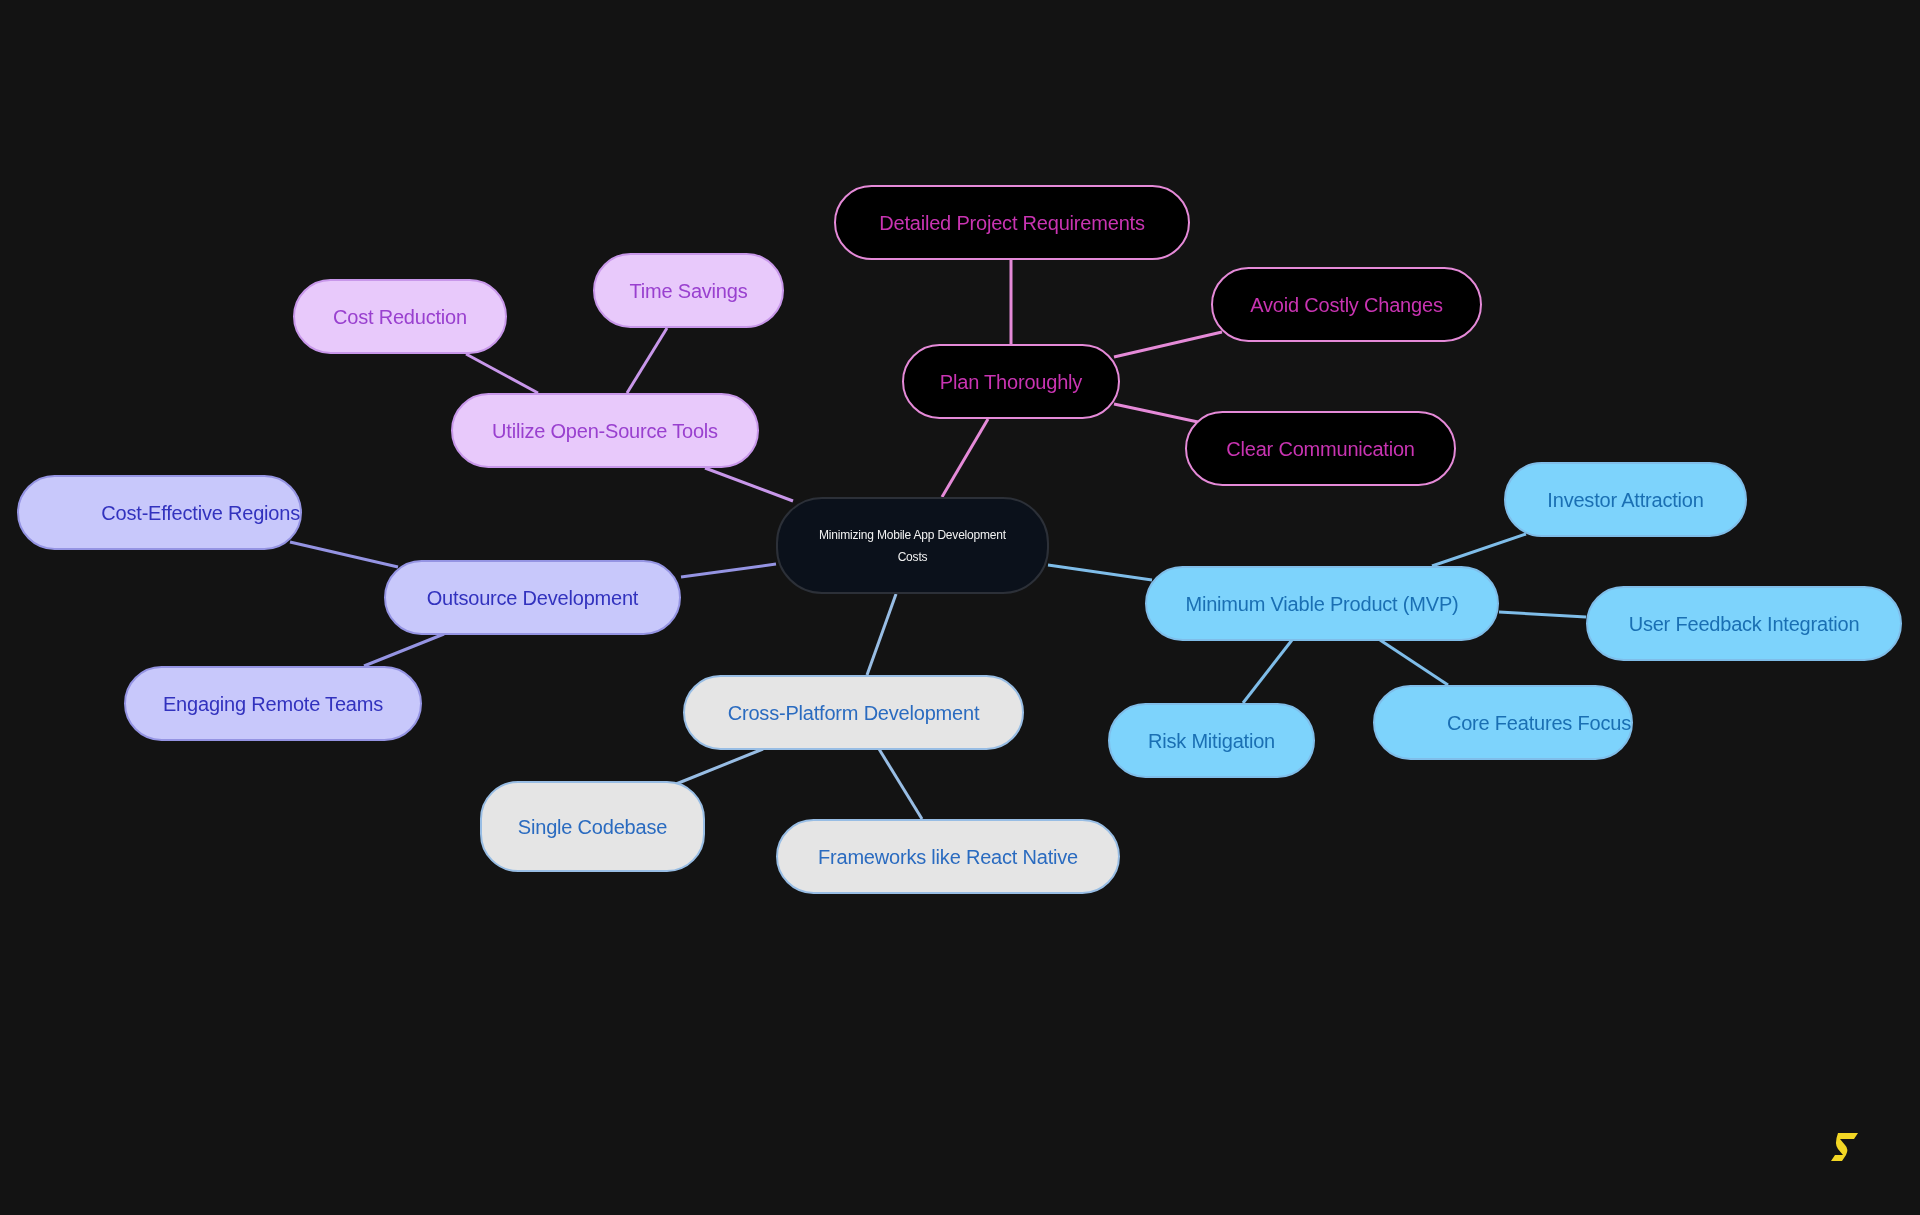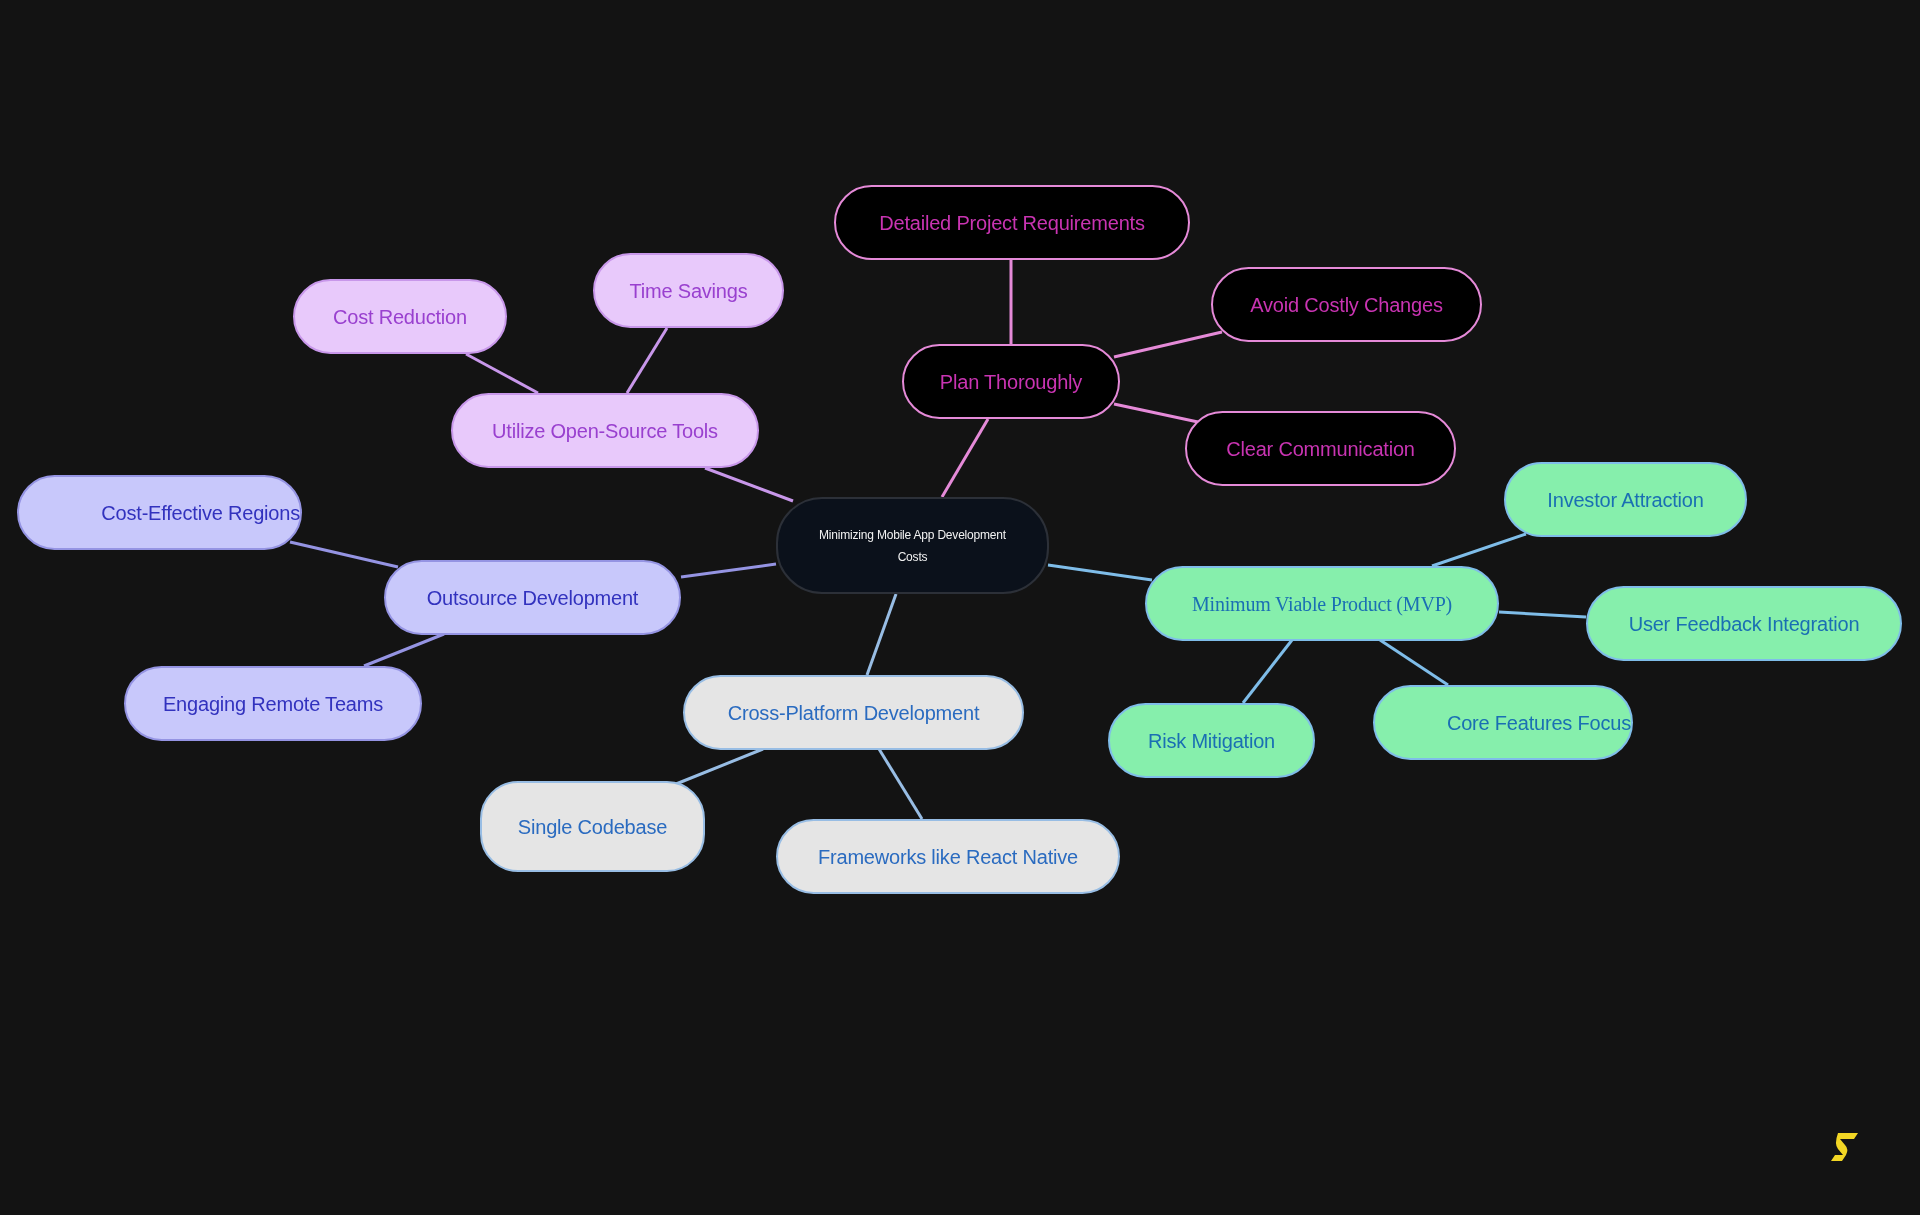--- a/index.html
+++ b/index.html
@@ -25,21 +25,21 @@
     }
     .center {
       background: #0b111b; border-color: #2c3038; color: #f2f2f2;
       white-space: normal; font-size: 12px; line-height: 22px;
       border-radius: 46px;
     }
     .pink   { background: #000000; border-color: #e58ad8; color: #c934b2; }
     .purple { background: #e8c9fb; border-color: #c897ea; color: #9940cf; }
     .indigo { background: #c8c8fb; border-color: #9594e3; color: #3232be; }
     .lblue  { background: #e5e5e5; border-color: #98bde4; color: #2a6bc0; }
-    .sky    { background: #86efac; border-color: #7fbde9; color: #1a6fb3; }
+    .sky    { background: #7dd3fc; border-color: #7fbde9; color: #1a6fb3; }
     .logo { position: absolute; left: 1828px; top: 1130px; width: 34px; height: 34px; }
   </style>
 </head>
 <body>
 
 <svg class="edges" viewBox="0 0 1920 1215">
 
   <line x1="942" y1="497" x2="988" y2="419" stroke="#e58ad8" stroke-width="3"></line>
   <line x1="793" y1="501" x2="705" y2="468" stroke="#c897ea" stroke-width="3"></line>
   <line x1="776" y1="564" x2="681" y2="577" stroke="#9594e3" stroke-width="3"></line>
@@ -105,21 +105,21 @@
 <div class="node lblue" style="left:683px;top:675px;width:341px;height:75px;">
   <span>Cross-Platform Development</span>
 </div>
 <div class="node lblue" style="left:480px;top:781px;width:225px;height:91px;">
   <span>Single Codebase</span>
 </div>
 <div class="node lblue" style="left:776px;top:819px;width:344px;height:75px;">
   <span>Frameworks like React Native</span>
 </div>
 
-<div class="node sky" style="left:1145px;top:566px;width:354px;height:75px;font-family:Liberation Serif, serif;">
+<div class="node sky" style="left:1145px;top:566px;width:354px;height:75px;">
   <span>Minimum Viable Product (MVP)</span>
 </div>
 <div class="node sky" style="left:1504px;top:462px;width:243px;height:75px;">
   <span>Investor Attraction</span>
 </div>
 <div class="node sky" style="left:1586px;top:586px;width:316px;height:75px;">
   <span>User Feedback Integration</span>
 </div>
 <div class="node sky" style="left:1108px;top:703px;width:207px;height:75px;">
   <span>Risk Mitigation</span>

